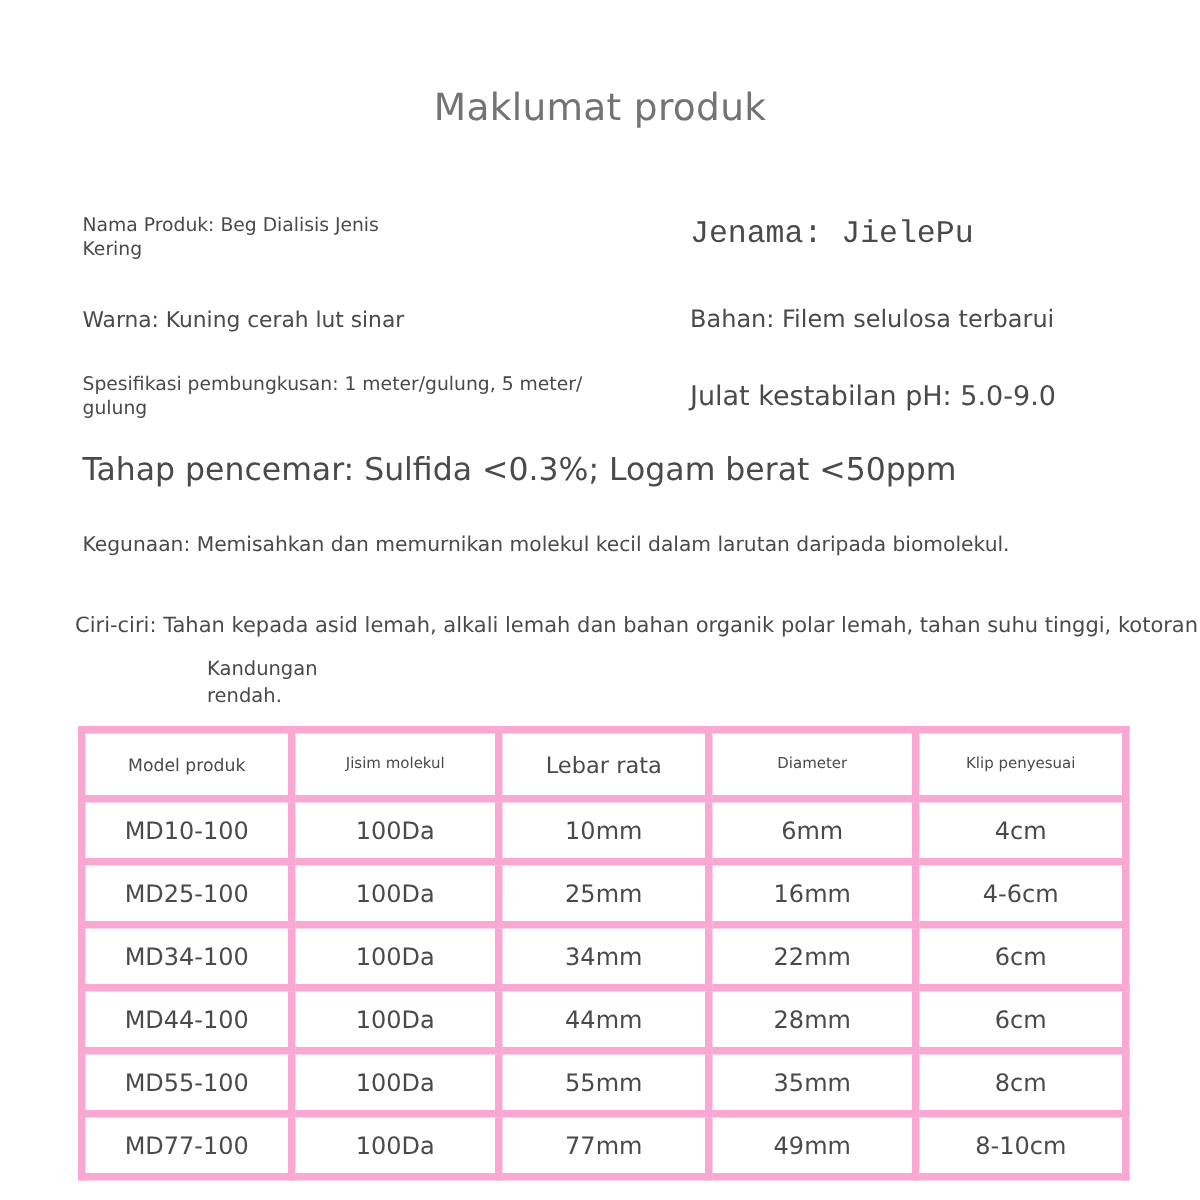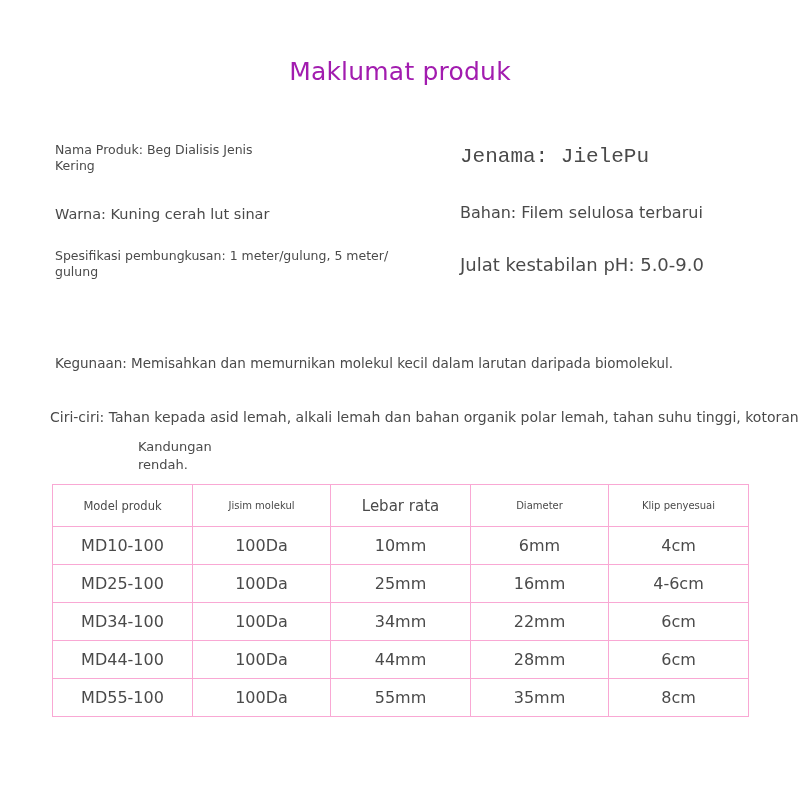--- a/index.html
+++ b/index.html
@@ -23,21 +23,21 @@
   }
 
   
   .page-title {
     position: absolute;
     left: 0;
     top: 57px;
     width: 800px;
     text-align: center;
     font-size: 25px;
-    color: #a21caf;
+    color: #737373;
     letter-spacing: 0.2px;
     font-weight: 400;
   }
 
   
   .spec-field {
     position: absolute;
     color: #4a4a4a;
     font-weight: 400;
     line-height: 1.28;
@@ -59,21 +59,21 @@
   .spec-table {
     position: absolute;
     left: 52px;
     top: 484px;
     width: 696px;
     border-collapse: collapse;
     table-layout: fixed;
   }
   .spec-table th,
   .spec-table td {
-    border: 1px solid #f9a8d4;
+    border: 5px solid #f9a8d4;
     text-align: center;
     color: #4a4a4a;
     font-weight: 400;
     padding: 0;
   }
   .spec-table thead th {
     height: 41px;
     vertical-align: middle;
   }
   .spec-table tbody td {
@@ -109,20 +109,21 @@
 
   <div class="spec-field f-warna">Warna: Kuning cerah lut sinar</div>
 
   <div class="spec-field f-bahan">Bahan: Filem selulosa terbarui</div>
 
   <div class="spec-field f-spesifikasi">Spesifikasi pembungkusan: 1 meter/gulung, 5 meter/
 gulung</div>
 
   <div class="spec-field f-julat">Julat kestabilan pH: 5.0-9.0</div>
 
+  <div class="spec-field f-tahap">Tahap pencemar: Sulfida &lt;0.3%; Logam berat &lt;50ppm</div>
 
   <div class="spec-field f-kegunaan">Kegunaan: Memisahkan dan memurnikan molekul kecil dalam larutan daripada biomolekul.</div>
 
   <div class="spec-field f-ciri">Ciri-ciri: Tahan kepada asid lemah, alkali lemah dan bahan organik polar lemah, tahan suhu tinggi, kotoran</div>
 
   <div class="spec-field f-kandungan">Kandungan
 rendah.</div>
 
   <table class="spec-table">
     <colgroup>
@@ -170,16 +171,23 @@
         <td>28mm</td>
         <td>6cm</td>
       </tr>
       <tr>
         <td>MD55-100</td>
         <td>100Da</td>
         <td>55mm</td>
         <td>35mm</td>
         <td>8cm</td>
       </tr>
+      <tr>
+        <td>MD77-100</td>
+        <td>100Da</td>
+        <td>77mm</td>
+        <td>49mm</td>
+        <td>8-10cm</td>
+      </tr>
     </tbody>
   </table>
 
 </div>
 
 </body></html>

